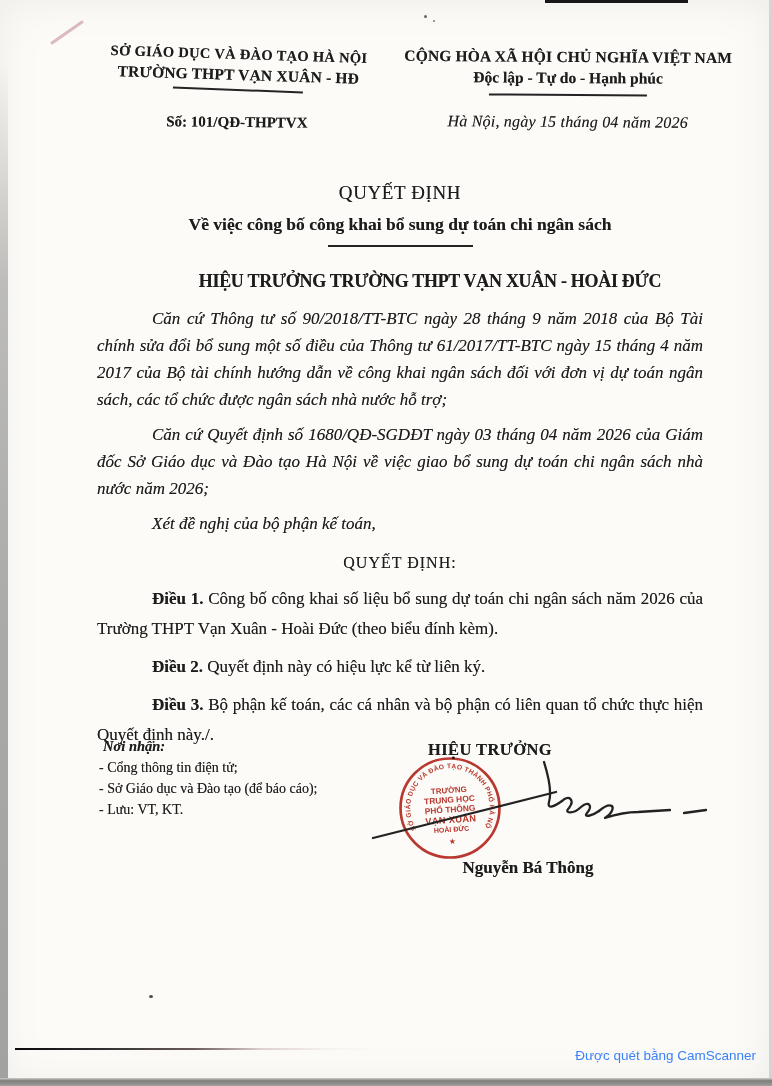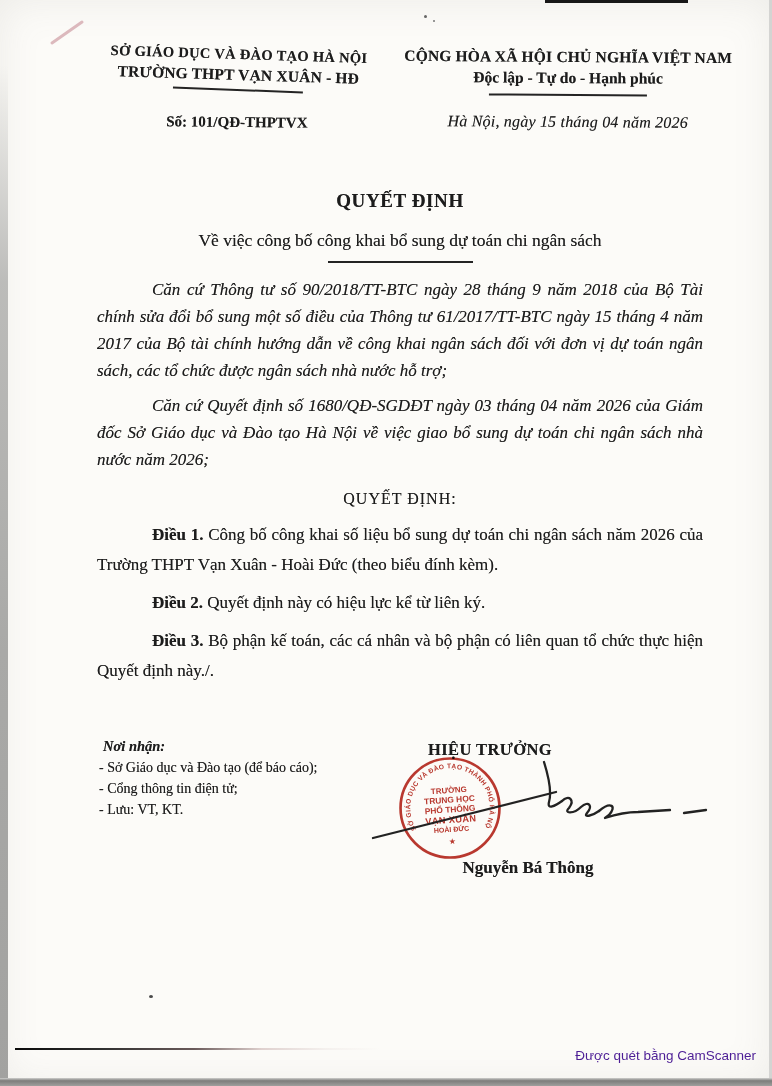--- a/index.html
+++ b/index.html
@@ -29,22 +29,22 @@
     position:absolute;left:390px;top:46px;width:356px;text-align:center;
     transform:rotate(.4deg);
   }
   .hdr-right .l1{font-size:15.5px;font-weight:bold;letter-spacing:.2px;line-height:21px;}
   .hdr-right .l2{font-size:15.5px;font-weight:bold;line-height:22px;}
   .rule.right-rule{width:158px;margin-top:5px;}
   .date-line{font-size:16px;font-style:italic;margin-top:17px;letter-spacing:.2px;}
 
   
   .main{position:absolute;left:97px;top:174px;width:606px;}
-  .doc-title{ text-align:center;font-weight:bold;font-size:19px;letter-spacing:.6px;margin:16px;}
-  .doc-subject{text-align:center;font-weight:normal;font-size:17.5px;line-height:24px;margin-top:2px;}
+  .doc-title{ text-align:center;font-weight:normal;font-size:19px;letter-spacing:.6px;margin:8px;}
+  .doc-subject{text-align:center;font-weight:bold;font-size:17.5px;line-height:24px;margin-top:2px;}
   .rule.title-rule{width:145px;margin-top:9px;}
   .issuer{
     text-align:center;font-weight:bold;font-size:18px;letter-spacing:-.3px;
     margin-top:24px;white-space:nowrap;transform:translateX(30px);
   }
   .preamble{margin-top:13px;}
   .preamble p{
     font-style:italic;font-size:17px;line-height:27px;text-align:justify;
     text-indent:55px;margin:8px 0;
   }
@@ -84,21 +84,21 @@
     background:linear-gradient(to bottom,rgba(178,178,176,0) 6%,rgba(178,178,176,.85) 26%,#a9a9a7 60%,#a2a2a0 100%);
   }
   .edge-right{position:absolute;right:0;top:0;width:3px;height:1086px;background:#d4d4d2;}
   .bottom-bar{
     position:absolute;left:0;top:1078px;width:772px;height:8px;
     background:linear-gradient(to bottom,#cfcfcd 0%,#7d7d7b 35%,#9f9f9d 100%);
   }
   .camscanner{
     position:absolute;right:16px;top:1048px;
     font-family:"Liberation Sans","DejaVu Sans",sans-serif;
-    font-size:13.5px;color:#4c1d95;
+    font-size:13.5px;color:#3b82f6;
   }
 </style>
 </head>
 <body>
 
 <div class="paper">
 
   <div class="hdr-left txt">
     <div class="l1">SỞ GIÁO DỤC VÀ ĐÀO TẠO HÀ NỘI</div>
     <div class="l2">TRƯỜNG THPT VẠN XUÂN - HĐ</div>
@@ -112,39 +112,41 @@
     <div class="rule right-rule"></div>
     <div class="date-line">Hà Nội, ngày 15 tháng 04 năm 2026</div>
   </div>
 
   <div class="main txt">
     <h1 class="doc-title">QUYẾT ĐỊNH</h1>
     <div class="doc-subject">
       <div>Về việc công bố công khai bổ sung dự toán chi ngân sách</div>
     </div>
     <div class="rule title-rule"></div>
+    <div class="issuer">HIỆU TRƯỞNG TRƯỜNG THPT VẠN XUÂN - HOÀI ĐỨC</div>
 
     <div class="preamble">
       <p>Căn cứ Thông tư số 90/2018/TT-BTC ngày 28 tháng 9 năm 2018 của Bộ Tài chính sửa đổi bổ sung một số điều của Thông tư 61/2017/TT-BTC ngày 15 tháng 4 năm 2017 của Bộ tài chính hướng dẫn về công khai ngân sách đối với đơn vị dự toán ngân sách, các tổ chức được ngân sách nhà nước hỗ trợ;</p>
       <p>Căn cứ Quyết định số 1680/QĐ-SGDĐT ngày 03 tháng 04 năm 2026 của Giám đốc Sở Giáo dục và Đào tạo Hà Nội về việc giao bổ sung dự toán chi ngân sách nhà nước năm 2026;</p>
+      <p>Xét đề nghị của bộ phận kế toán,</p>
     </div>
 
     <div class="decision-heading">QUYẾT ĐỊNH:</div>
 
     <div class="articles">
       <p><span class="art-label">Điều 1.</span><span> Công bố công khai số liệu bổ sung dự toán chi ngân sách năm 2026 của Trường THPT Vạn Xuân - Hoài Đức (theo biểu đính kèm).</span></p>
       <p><span class="art-label">Điều 2.</span><span> Quyết định này có hiệu lực kể từ liên ký.</span></p>
       <p><span class="art-label">Điều 3.</span><span> Bộ phận kế toán, các cá nhân và bộ phận có liên quan tổ chức thực hiện Quyết định này./.</span></p>
     </div>
   </div>
 
   <div class="recipients txt">
     <div class="rcp-label">Nơi nhận:</div>
+    <div>- Cổng thông tin điện tử;</div>
     <div>- Sở Giáo dục và Đào tạo (để báo cáo);</div>
-    <div>- Cổng thông tin điện tử;</div>
     <div>- Lưu: VT, KT.</div>
   </div>
 
   <div class="sign-title txt">HIỆU TRƯỞNG</div>
 
   <svg class="stamp" viewBox="0 0 120 120" aria-hidden="true">
     <circle cx="60" cy="60" r="56" fill="none" stroke="#b5281e" stroke-width="3"></circle>
     <path id="stampArc" d="M 21 82.5 A 45 45 0 1 1 99 82.5" fill="none"></path>
     <text font-size="7.6" font-weight="bold" fill="#b5281e" letter-spacing="0.35" font-family="Liberation Sans, DejaVu Sans, sans-serif">
       <textPath href="#stampArc" startOffset="50%" text-anchor="middle">SỞ GIÁO DỤC VÀ ĐÀO TẠO THÀNH PHỐ HÀ NỘI</textPath>

